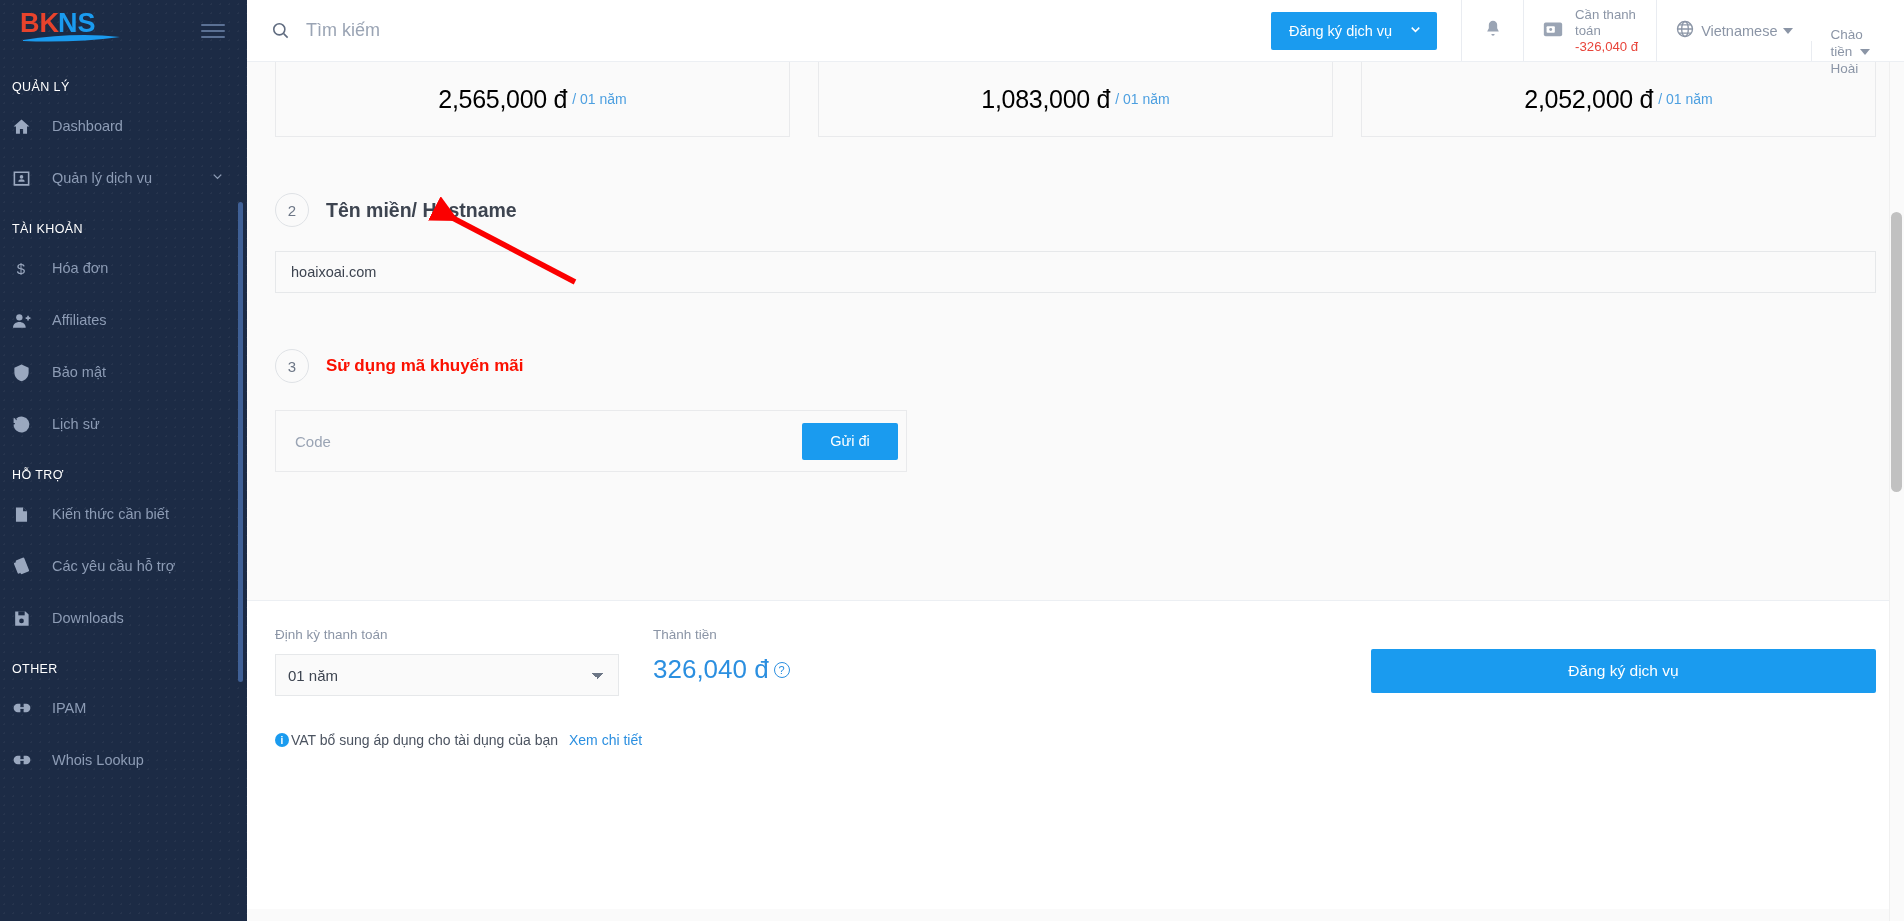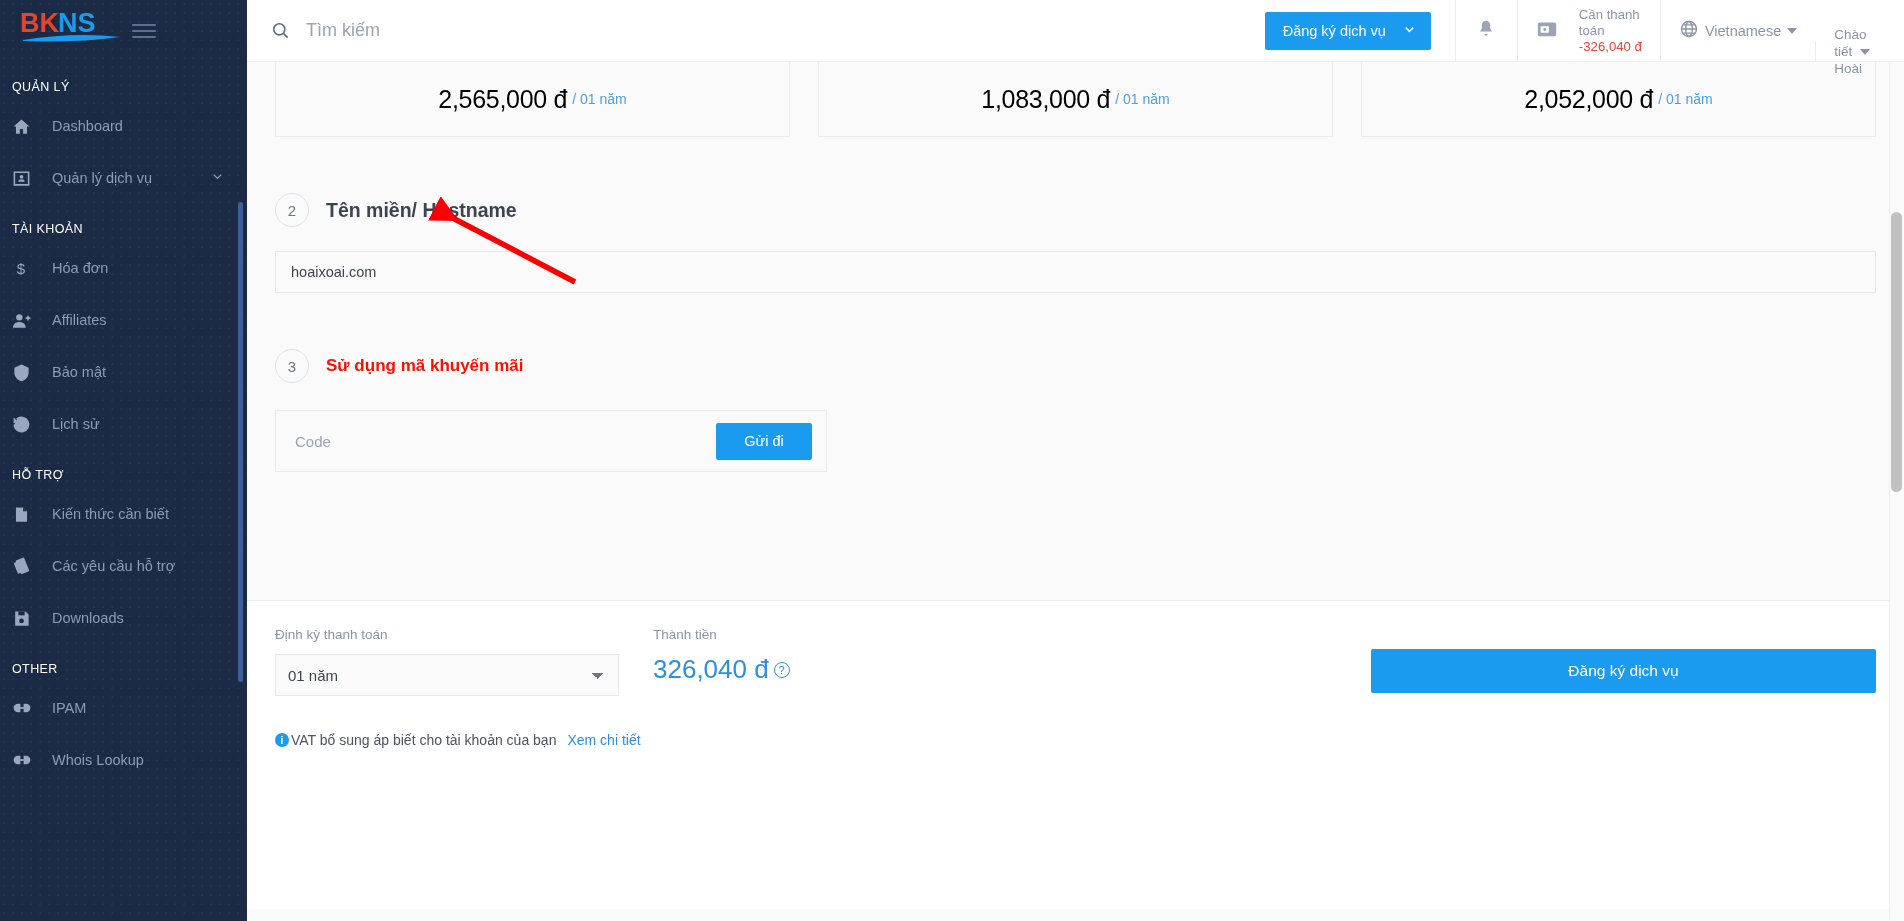--- a/index.html
+++ b/index.html
@@ -14,21 +14,21 @@
   
   .sidebar {
     width: 247px; height: 921px; flex: 0 0 247px;
     background: #1c2b45;
     background-image: radial-gradient(rgba(255,255,255,0.045) 1px, transparent 1px);
     background-size: 9px 9px;
     position: relative; overflow: hidden;
   }
   .brand-row {
     height: 62px; display: flex; align-items: center;
-    padding: 0 22px 0 20px; 
+    padding: 0 22px 0 20px; justify-content: space-between;
   }
   .logo { display: block; }
   .hamburger { width: 24px; display: flex; flex-direction: column; gap: 4px; cursor: pointer; }
   .hamburger i { display: block; height: 2px; background: #5b7194; border-radius: 1px; }
 
   .side-scroll { height: 859px; overflow: hidden; padding-top: 0; }
   .sec-title {
     color: #ffffff; font-size: 12.5px; letter-spacing: .4px;
     padding: 18px 0 6px 12px; font-weight: 400;
   }
@@ -74,21 +74,21 @@
     display: flex; align-items: center; gap: 16px; cursor: pointer; border-radius: 2px;
     font-family: "Liberation Sans", sans-serif;
     margin-right: 24px;
   }
   .tb-cell {
     display: flex; align-items: center; justify-content: center;
     border-left: 1px solid #e9ecf1; padding: 0 18px; cursor: pointer; position: relative;
   }
   .bell-cell { width: 62px; padding: 0; }
   .bell { color: #9aa4b4; }
-  .pay-cell { gap: 21px; }
+  .pay-cell { gap: 11px; }
   .pay-txt { font-size: 13.2px; line-height: 16px; color: #8b95a6; }
   .pay-amt { color: #e8443a; }
   .lang-cell { gap: 6px; color: #8b95a6; font-size: 14.5px; }
   .user-cell { gap: 8px; color: #8b95a6; font-size: 13.5px; line-height: 17px; padding-right: 34px; margin-top: 41px; }
   .caret { width: 0; height: 0; border-left: 5px solid transparent; border-right: 5px solid transparent; border-top: 6px solid #8b95a6; }
 
   
   .content {
     position: absolute; top: 62px; left: 0; right: 0; bottom: 0;
     background: #fafafa; overflow: hidden;
@@ -112,22 +112,22 @@
   .step-title { font-size: 19.5px; color: #3d4450; font-weight: 700; }
   .step-title.red { color: #fa1000; font-size: 17px; }
 
   .domain-input {
     margin-top: 24px; width: 100%; height: 42px; background: #fafafa;
     border: 1px solid #e6e8ea; padding: 0 15px; font-size: 14.5px; color: #3d4450;
     outline: none; font-family: "Liberation Sans", sans-serif;
   }
 
   .code-card {
-    margin-top: 27px; width: 552px; height: 62px; border: 1px solid #e9eaec;
-    background: #fafafa; display: flex; align-items: center; padding: 0 14px 0 0;
+    margin-top: 27px; width: 632px; height: 62px; border: 1px solid #e9eaec;
+    background: #fafafa; display: flex; align-items: center; padding: 0 8px 0 0;
   }
   .code-input {
     flex: 1; border: none; outline: none; background: transparent;
     font-size: 15px; color: #9aa4b4; padding-left: 19px;
     font-family: "Liberation Sans", sans-serif;
   }
   .code-input::placeholder { color: #9aa4b4; }
   .send-btn {
     background: #1a9bef; color: #fff; border: none; width: 96px; height: 37px;
     font-size: 14.5px; cursor: pointer; border-radius: 2px;
@@ -388,21 +388,21 @@
               <path d="M3 12h18M4.5 7h15M4.5 17h15"></path>
             </svg>
         </span>
         <span>Vietnamese</span>
         <span class="caret"></span>
       </div>
 
       <div class="tb-cell user-cell">
         <span>
           <span>Chào</span><br>
-          <span>tiết</span>
+          <span>tiền</span>
           <span class="caret" style="display:inline-block;vertical-align:middle;margin-left:4px"></span><br>
           <span>Hoài</span>
         </span>
       </div>
     </header>
 
     <div class="content">
       <div class="content-inner">
 
         
@@ -457,21 +457,21 @@
             <span class="q-mark">?</span>
           </div>
         </div>
         <div class="bb-col-action">
           <button class="submit-btn">Đăng ký dịch vụ</button>
         </div>
       </div>
 
       <div class="vat-row">
         <span class="info-dot">i</span>
-        <span class="vat-txt">VAT bổ sung áp biết cho tài khoản của bạn</span>
+        <span class="vat-txt">VAT bổ sung áp dụng cho tài dụng của bạn</span>
         <span class="vat-link">Xem chi tiết</span>
       </div>
     </div>
 
     <div class="page-sb-track">
       <div class="page-sb-thumb"></div>
     </div>
 
     <svg class="annot-arrow" width="1657" height="859">
       <defs>

